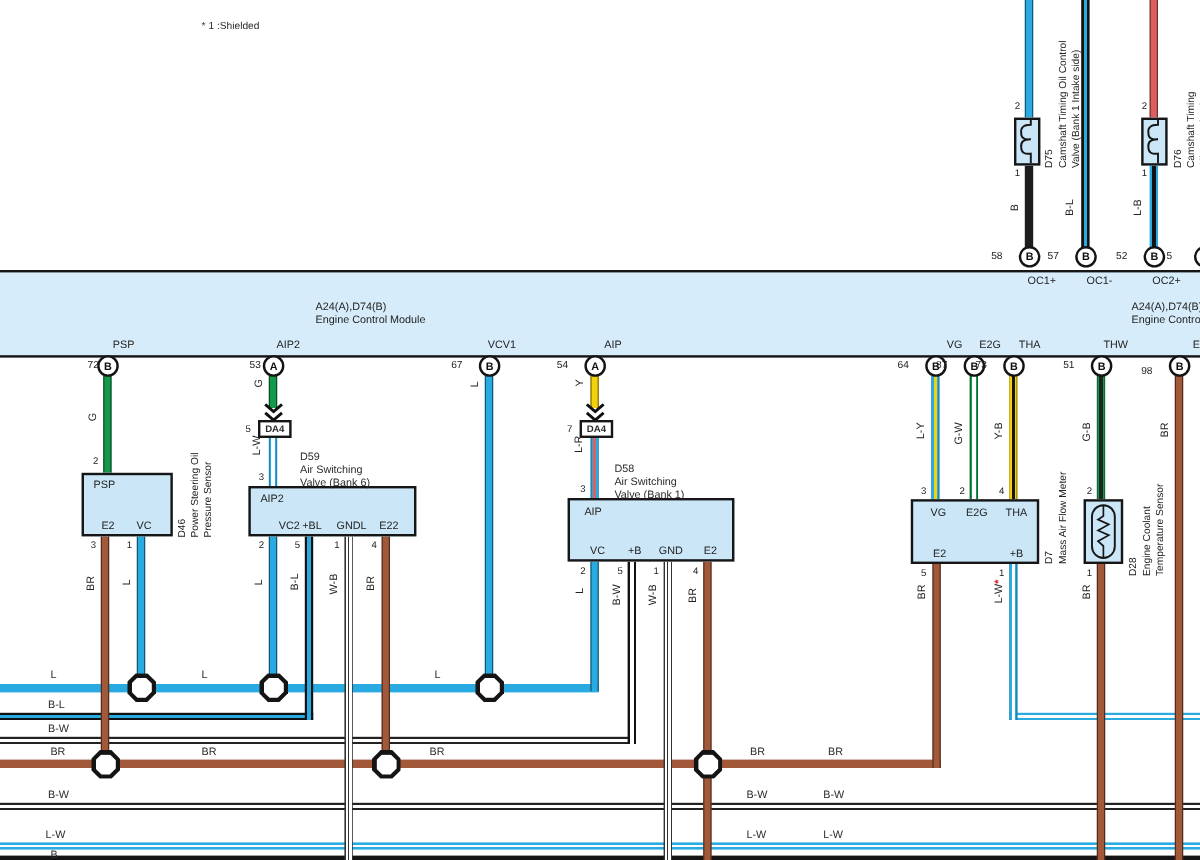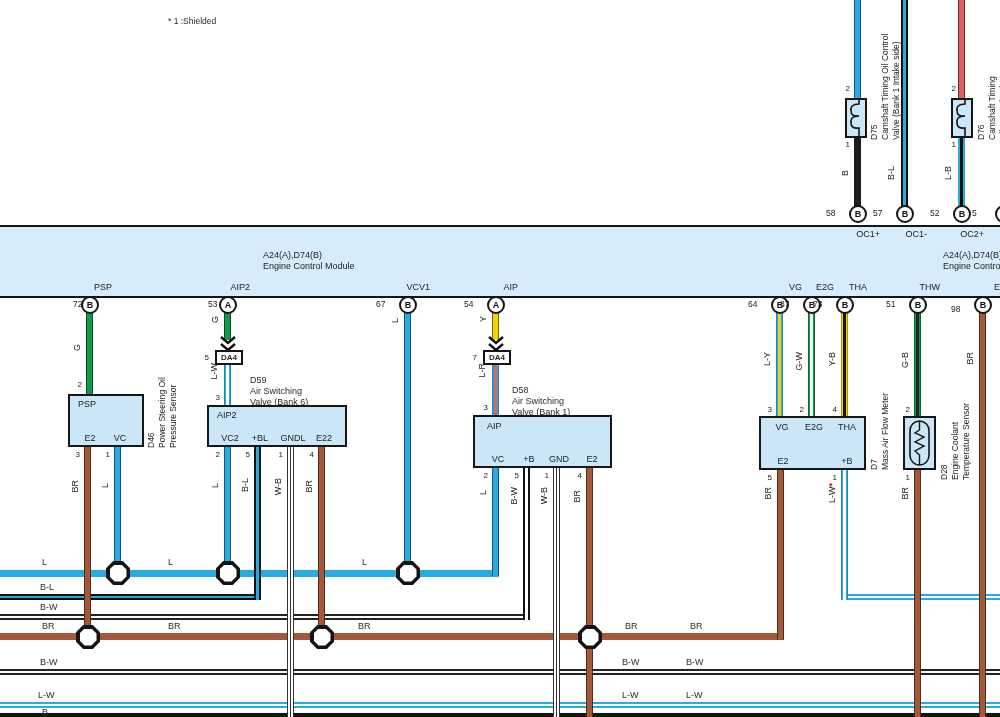--- a/index.html
+++ b/index.html
@@ -182,21 +182,21 @@
   <div class="v v-lw" style="left:224px;top:365px;height:40px"></div>
   <div class="vlab" style="left:209px;top:363px">L-W</div>
   <div class="pin" style="left:204px;top:393px">3</div>
   <div class="t" style="left:250px;top:375px">
     <div>D59</div>
     <div>Air Switching</div>
     <div>Valve (Bank 6)</div>
   </div>
   <div class="cbox" style="left:207px;top:405px;width:140px;height:42px">
     <div class="btitle">AIP2</div>
-    <div class="bpin" style="left:7px;bottom:2px">VC2</div>
+    <div class="bpin" style="left:18px;bottom:2px">VC2</div>
     <div class="bpin" style="left:37px;bottom:2px">+BL</div>
     <div class="bpin" style="left:70px;bottom:2px">GNDL</div>
     <div class="bpin" style="left:101px;bottom:2px">E22</div>
   </div>
   <div class="pin" style="left:204px;top:450px">2</div>
   <div class="pin" style="left:234px;top:450px">5</div>
   <div class="pin" style="left:267px;top:450px">1</div>
   <div class="pin" style="left:298px;top:450px">4</div>
   <div class="v s-l sol" style="left:224px;top:447px;height:129px"></div>
   <div class="v v-bl" style="left:254px;top:447px;height:153px"></div>

